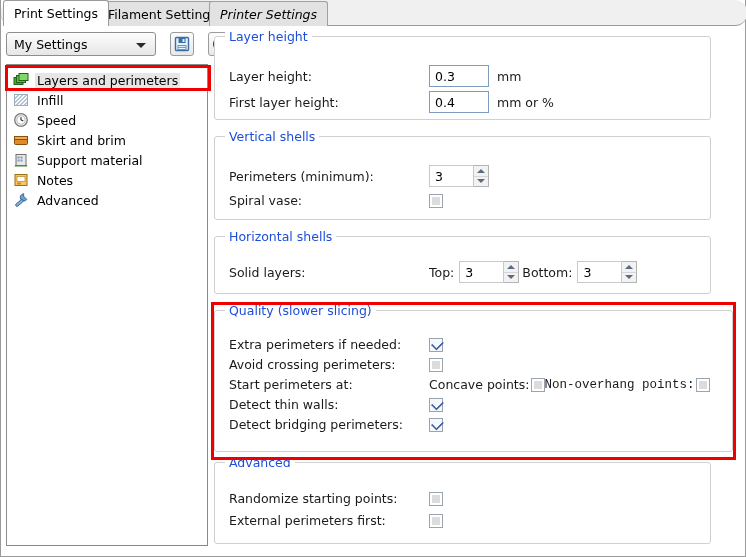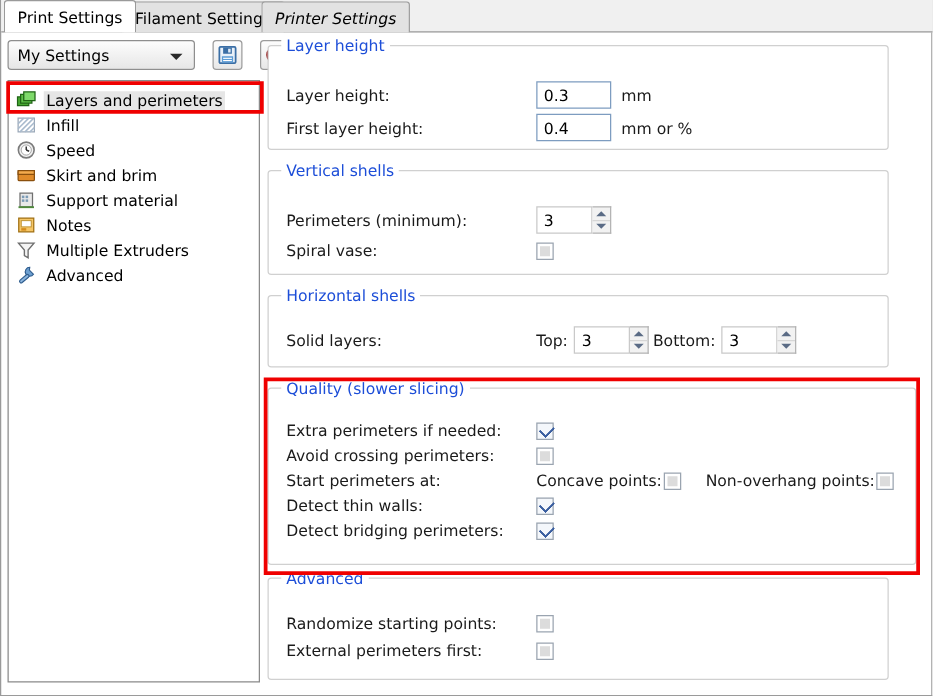--- a/index.html
+++ b/index.html
@@ -17,20 +17,21 @@
     border: 1px solid #9a9a9a;
     border-top: none;
   }
 
   
   .tabbar {
     position: absolute; left: 0; top: 0;
     width: 746px; height: 26px;
     background: #f0f0f0;
     border-bottom: 1px solid #9a9a9a;
+    border-radius: 12px;
   }
   .tab {
     position: absolute; top: 1px;
     height: 25px;
     display: flex; align-items: center;
     padding: 0 10px;
     font-size: 12.5px;
     color: #000;
     background: #e2e2e2;
     border: 1px solid #a0a0a0;
@@ -318,28 +319,20 @@
         <svg width="16" height="16" viewBox="0 0 16 16">
           <rect x="2" y="2.5" width="12" height="11" fill="#f6c667" stroke="#a06f12" stroke-width="1"></rect>
           <rect x="4" y="4.5" width="8" height="5" fill="#ffffff" stroke="#c09434" stroke-width="0.8"></rect>
           <rect x="4" y="10.5" width="4" height="2" fill="#d58c1e"></rect>
         </svg>
       </span>
       <span class="lbl-wrap">Notes</span>
     </div>
 
 
-    <div class="tree-item">
-      <span class="ico">
-        <svg width="16" height="16" viewBox="0 0 16 16">
-          <path d="M1.8 2.5 h12.4 l-4.7 5.6 v6.2 l-3 -1.8 v-4.4 z" fill="#f4f4f4" stroke="#6f6f6f" stroke-width="1.1"></path>
-        </svg>
-      </span>
-      <span class="lbl-wrap">Multiple Extruders</span>
-    </div>
 
     <div class="tree-item">
       <span class="ico">
         <svg width="16" height="16" viewBox="0 0 16 16">
           <path d="M10.8 1.8 a3.6 3.6 0 1 0 3 5.6 l-3.3 -3.3 z" fill="#6d9fd0" stroke="#2f5d8e" stroke-width="0.9"></path>
           <rect x="2" y="9.6" width="9" height="2.6" rx="1.2" transform="rotate(-40 6.5 11)" fill="#8ab4dd" stroke="#2f5d8e" stroke-width="0.9"></rect>
         </svg>
       </span>
       <span class="lbl-wrap">Advanced</span>
     </div>
@@ -424,21 +417,21 @@
 
       <div class="field-row" style="left:14px; top:46px;">
         <span class="flabel" style="width:200px;">Avoid crossing perimeters:</span>
         <span class="cb"></span>
       </div>
 
       <div class="field-row" style="left:14px; top:66px;">
         <span class="flabel" style="width:200px;">Start perimeters at:</span>
         <span class="flabel">Concave points:</span>
         <span class="cb" style="margin-left:1px;"></span>
-        <span class="flabel" style="margin-left:20px;">Non-overhang points:</span>
+        <span class="flabel" style="margin-left:0;font-family:Liberation Mono, monospace;">Non-overhang points:</span>
         <span class="cb" style="margin-left:1px;"></span>
       </div>
 
       <div class="field-row" style="left:14px; top:106px;">
         <span class="flabel" style="width:200px;">Detect bridging perimeters:</span>
         <span class="cb checked"></span>
       </div>
 
       <div class="field-row" style="left:14px; top:86px;">
         <span class="flabel" style="width:200px;">Detect thin walls:</span>

